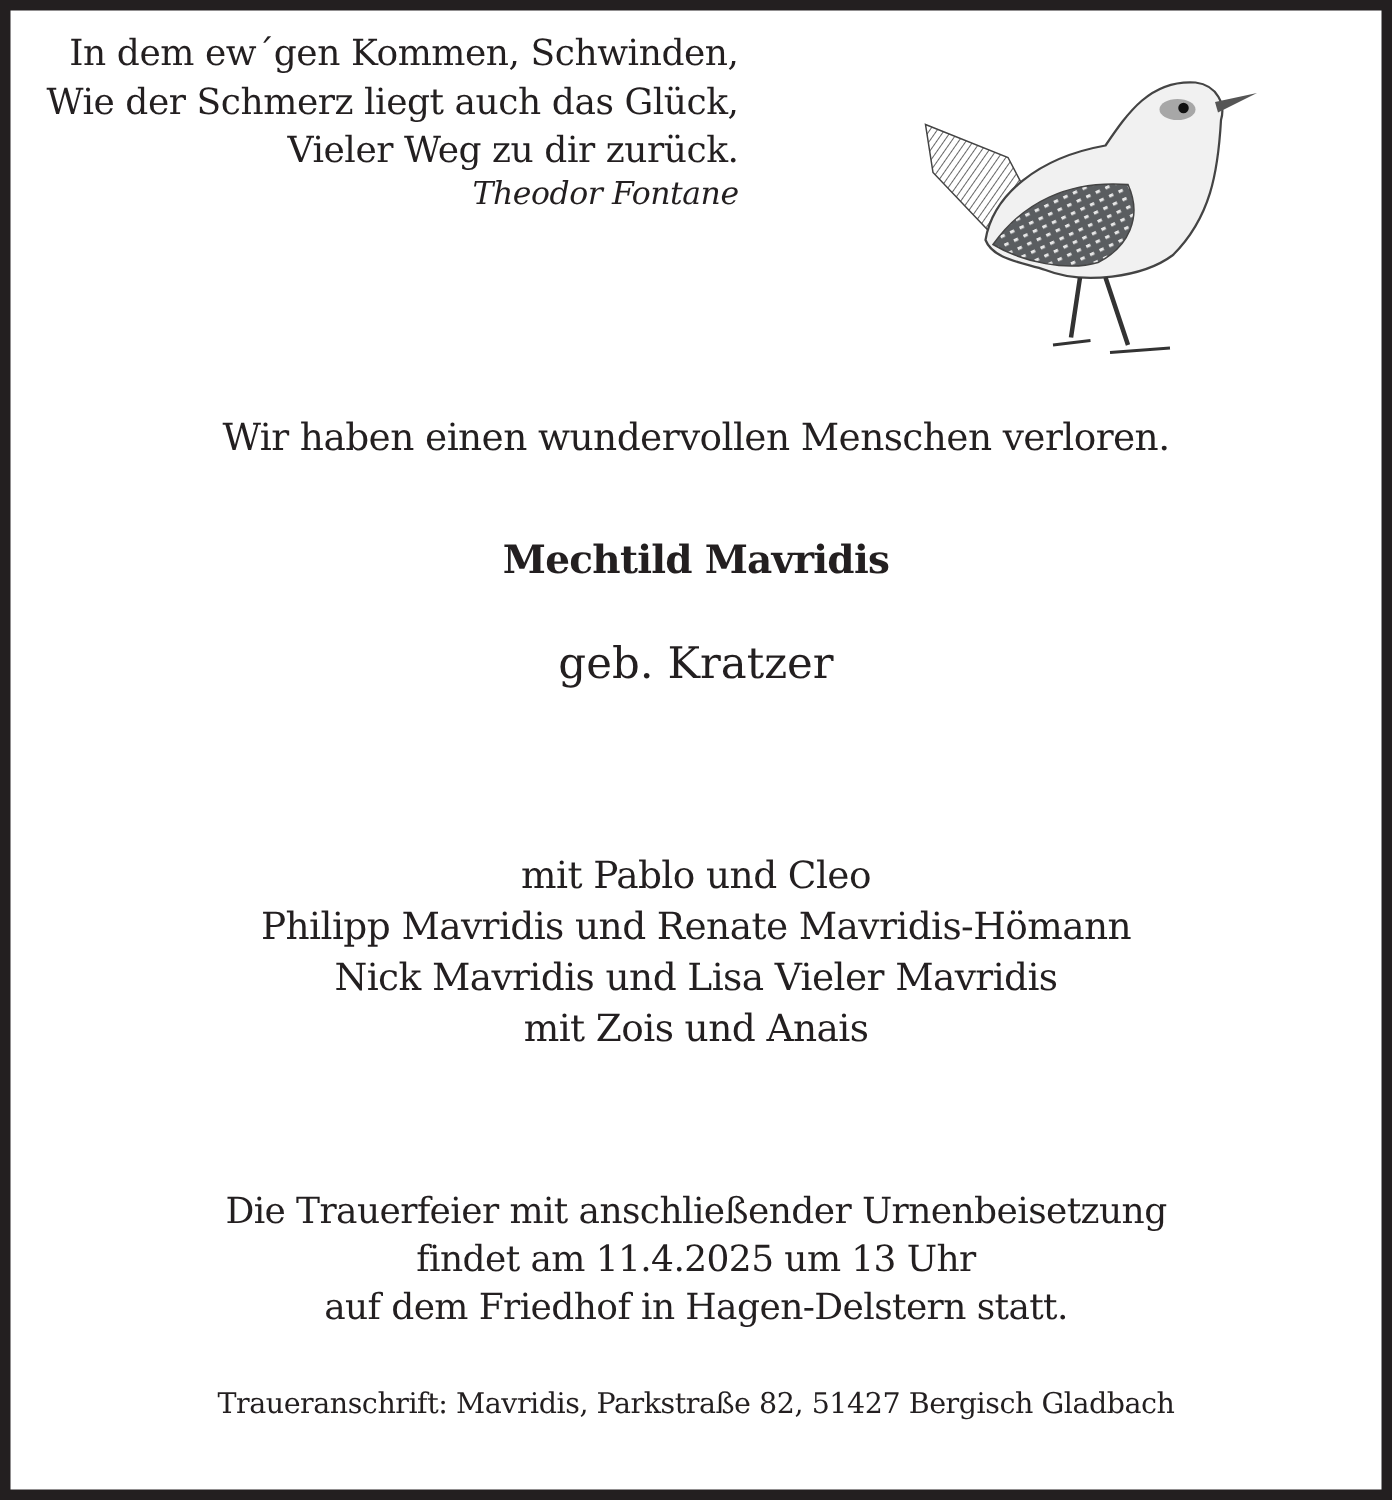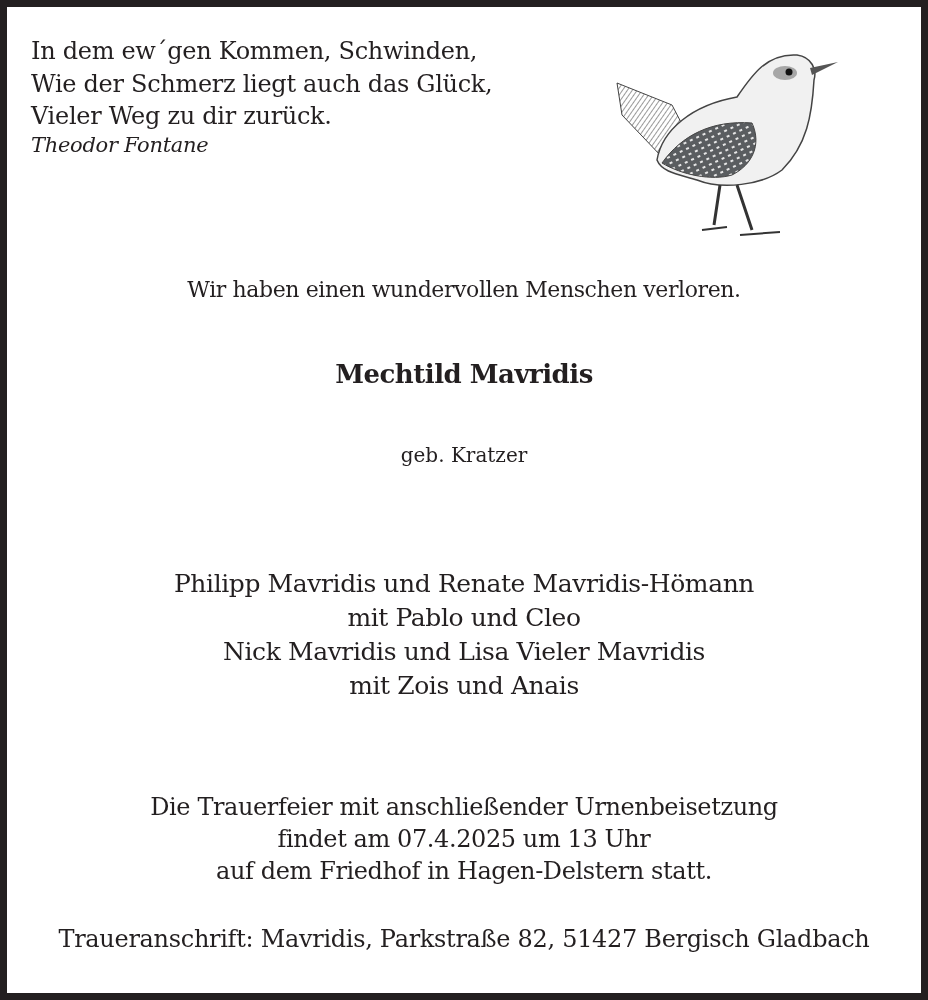--- a/index.html
+++ b/index.html
@@ -2,34 +2,34 @@
 <html><head>
   <meta charset="utf-8">
   <style>
     html, body { margin: 0; padding: 0; background: #231f20; }
     body { width: 928px; height: 1000px; position: relative; overflow: hidden; }
     .sheet {
       position: absolute; left: 7px; top: 7px; width: 914px; height: 986px;
       background: #ffffff; color: #231f20;
       font-family: "DejaVu Serif", "Liberation Serif", serif;
     }
-    .poem { position: absolute; left: 24px; top: 28px; font-size: 24px; line-height: 32.5px; }
+    .poem { position: absolute; left: 24px; top: 12px; font-size: 24px; line-height: 32.5px; text-align: right; }
     .poem .line { display: block; white-space: nowrap; letter-spacing: -0.3px; }
     .poem .author { display: block; font-style: italic; font-size: 21px; line-height: 28px; margin-top: -2px; letter-spacing: -0.3px; }
     .bird { position: absolute; left: 595px; top: 28px; width: 240px; height: 210px; }
     .center { position: absolute; left: 0; width: 914px; text-align: center; white-space: nowrap; }
-    .lead { top: 270px; font-size: 22px; letter-spacing: -0.4px; }
+    .lead { top: 270px; font-size: 25px; letter-spacing: -0.4px; }
     .name { top: 352px; font-size: 26px; font-weight: bold; letter-spacing: -0.5px; }
-    .maiden { top: 436px; font-size: 20px; text-align: center; }
+    .maiden { top: 418px; font-size: 29px; text-align: center; }
     .dates { top: 460px; font-size: 25px; letter-spacing: -0.3px; }
     .dates .sep { display: inline-block; width: 60px; }
     .family { top: 560px; font-size: 25px; line-height: 34px; letter-spacing: -0.4px; }
     .family span, .service span { display: block; }
     .service { top: 784px; font-size: 24px; line-height: 32px; letter-spacing: -0.4px; }
-    .address { top: 918px; font-size: 24px; letter-spacing: -0.3px; }
+    .address { top: 918px; font-size: 19px; letter-spacing: -0.3px; }
   </style>
 </head>
 <body>
 
 <div class="sheet">
 
   <div class="poem">
     <span class="line">In dem ew´gen Kommen, Schwinden,</span>
     <span class="line">Wie der Schmerz liegt auch das Glück,</span>
     <span class="line">Vieler Weg zu dir zurück.</span>
@@ -61,26 +61,26 @@
     <path d="M118 150 L112 190 M135 150 L150 195" stroke="#333" stroke-width="3" fill="none"></path>
     <path d="M100 195 L125 192 M138 200 L178 197" stroke="#333" stroke-width="2" fill="none"></path>
   </svg>
 
   <div class="center lead">Wir haben einen wundervollen Menschen verloren.</div>
 
   <div class="center name">Mechtild Mavridis</div>
   <div class="center maiden">geb. Kratzer</div>
 
   <div class="center family">
+    <span>mit Pablo und Cleo</span>
     <span>Philipp Mavridis und Renate Mavridis-Hömann</span>
-    <span>mit Pablo und Cleo</span>
     <span>Nick Mavridis und Lisa Vieler Mavridis</span>
     <span>mit Zois und Anais</span>
   </div>
 
   <div class="center service">
     <span>Die Trauerfeier mit anschließender Urnenbeisetzung</span>
-    <span>findet am 07.4.2025 um 13 Uhr</span>
+    <span>findet am 11.4.2025 um 13 Uhr</span>
     <span>auf dem Friedhof in Hagen-Delstern statt.</span>
   </div>
 
   <div class="center address">Traueranschrift: Mavridis, Parkstraße 82, 51427 Bergisch Gladbach</div>
 </div>
 
 </body></html>

